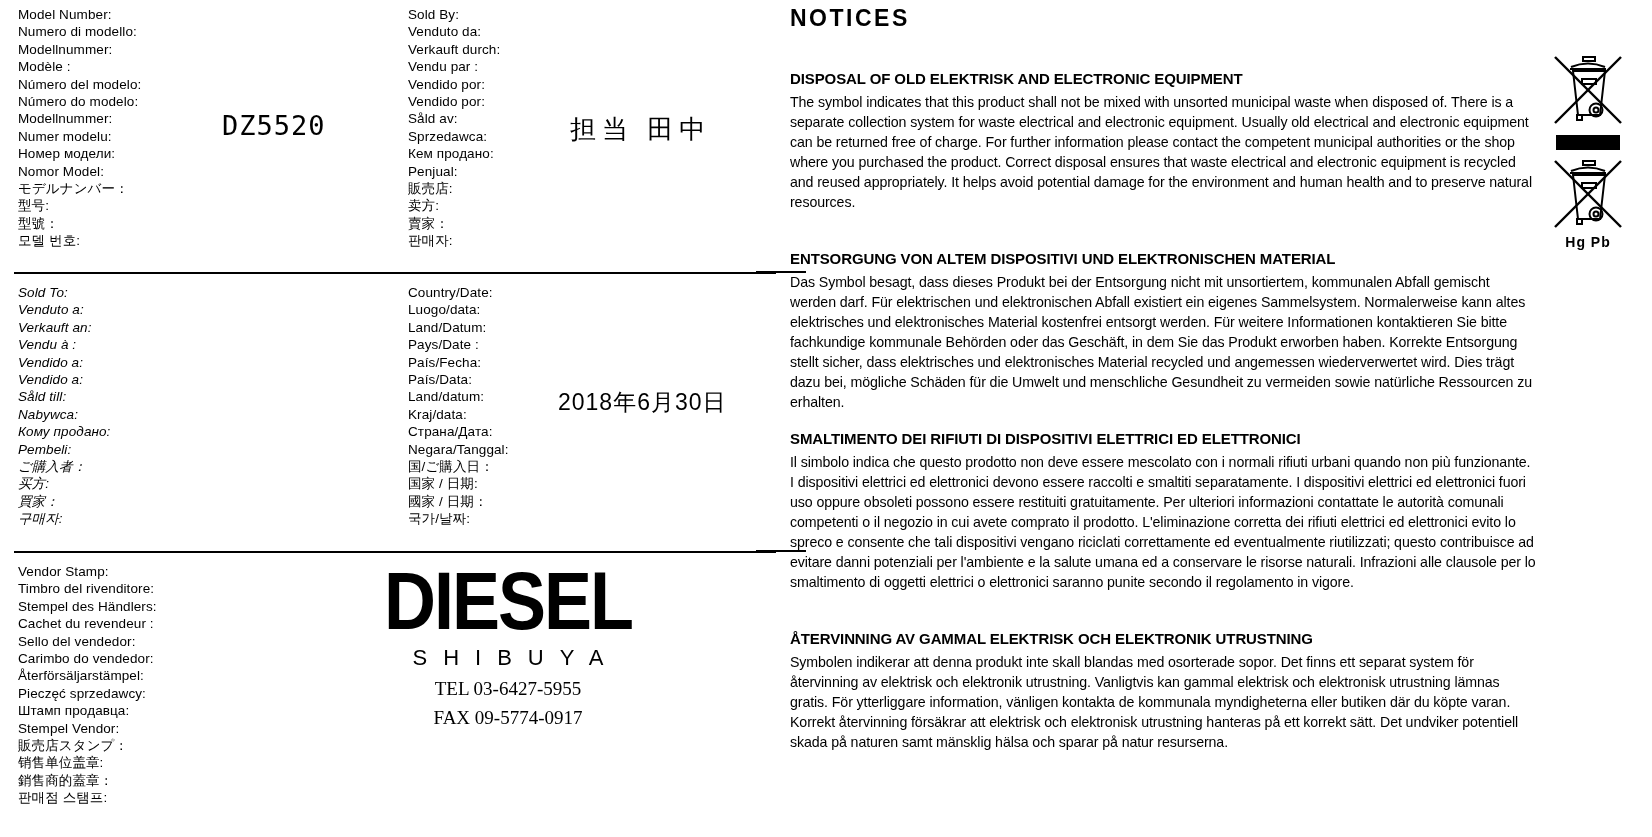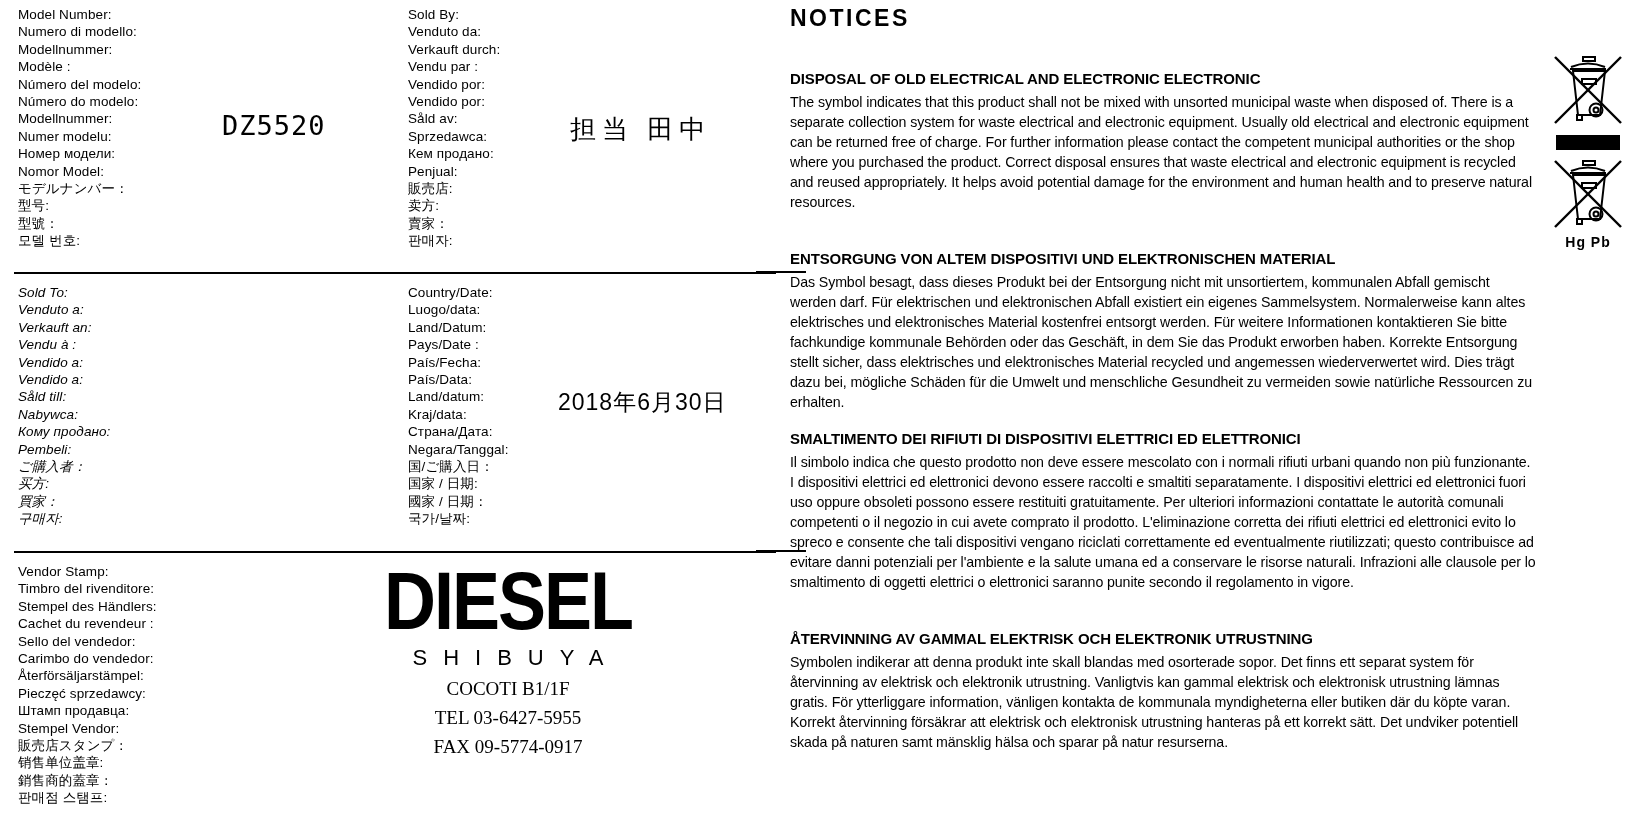--- a/index.html
+++ b/index.html
@@ -127,31 +127,30 @@
 Штамп продавца:
 Stempel Vendor:
 販売店スタンプ：
 销售单位盖章:
 銷售商的蓋章：
 판매점 스탬프:</div>
 
 <div class="abs stamp" style="left:328px;top:563px;">
   <div class="stamp-brand">DIESEL</div>
   <div class="stamp-store">SHIBUYA</div>
-  <div class="stamp-serif stamp-line">COCOTI B1/1F</div>
   <div class="stamp-serif stamp-line">TEL 03-6427-5955</div>
   <div class="stamp-serif stamp-line">FAX 09-5774-0917</div>
 </div>
 
 <div class="abs notices-title" style="left:790px;top:5px;">NOTICES</div>
 
 <div class="abs fold-mark" style="top:271px;"></div>
 <div class="abs fold-mark" style="top:550px;"></div>
 
-<div class="abs section-heading" style="left:790px;top:70px;">DISPOSAL OF OLD ELECTRICAL AND ELECTRONIC ELECTRONIC</div>
+<div class="abs section-heading" style="left:790px;top:70px;">DISPOSAL OF OLD ELEKTRISK AND ELECTRONIC EQUIPMENT</div>
 <div class="abs section-body" style="left:790px;top:92px;">The symbol indicates that this product shall not be mixed with unsorted municipal waste when disposed of. There is a separate collection system for waste electrical and electronic equipment. Usually old electrical and electronic equipment can be returned free of charge. For further information please contact the competent municipal authorities or the shop where you purchased the product. Correct disposal ensures that waste electrical and electronic equipment is recycled and reused appropriately. It helps avoid potential damage for the environment and human health and to preserve natural resources.</div>
 
 <div class="abs section-heading" style="left:790px;top:250px;">ENTSORGUNG VON ALTEM DISPOSITIVI UND ELEKTRONISCHEN MATERIAL</div>
 <div class="abs section-body" style="left:790px;top:272px;">Das Symbol besagt, dass dieses Produkt bei der Entsorgung nicht mit unsortiertem, kommunalen Abfall gemischt werden darf. Für elektrischen und elektronischen Abfall existiert ein eigenes Sammelsystem. Normalerweise kann altes elektrisches und elektronisches Material kostenfrei entsorgt werden. Für weitere Informationen kontaktieren Sie bitte fachkundige kommunale Behörden oder das Geschäft, in dem Sie das Produkt erworben haben. Korrekte Entsorgung stellt sicher, dass elektrisches und elektronisches Material recycled und angemessen wiederverwertet wird. Dies trägt dazu bei, mögliche Schäden für die Umwelt und menschliche Gesundheit zu vermeiden sowie natürliche Ressourcen zu erhalten.</div>
 
 <div class="abs section-heading" style="left:790px;top:430px;">SMALTIMENTO DEI RIFIUTI DI DISPOSITIVI ELETTRICI ED ELETTRONICI</div>
 <div class="abs section-body" style="left:790px;top:452px;">Il simbolo indica che questo prodotto non deve essere mescolato con i normali rifiuti urbani quando non più funzionante. I dispositivi elettrici ed elettronici devono essere raccolti e smaltiti separatamente. I dispositivi elettrici ed elettronici fuori uso oppure obsoleti possono essere restituiti gratuitamente. Per ulteriori informazioni contattate le autorità comunali competenti o il negozio in cui avete comprato il prodotto. L'eliminazione corretta dei rifiuti elettrici ed elettronici evito lo spreco e consente che tali dispositivi vengano riciclati correttamente ed eventualmente riutilizzati; questo contribuisce ad evitare danni potenziali per l'ambiente e la salute umana ed a conservare le risorse naturali. Infrazioni alle clausole per lo smaltimento di oggetti elettrici o elettronici saranno punite secondo il regolamento in vigore.</div>
 
 <div class="abs section-heading" style="left:790px;top:630px;">ÅTERVINNING AV GAMMAL ELEKTRISK OCH ELEKTRONIK UTRUSTNING</div>
 <div class="abs section-body" style="left:790px;top:652px;">Symbolen indikerar att denna produkt inte skall blandas med osorterade sopor. Det finns ett separat system för återvinning av elektrisk och elektronik utrustning. Vanligtvis kan gammal elektrisk och elektronisk utrustning lämnas gratis. För ytterliggare information, vänligen kontakta de kommunala myndigheterna eller butiken där du köpte varan. Korrekt återvinning försäkrar att elektrisk och elektronisk utrustning hanteras på ett korrekt sätt. Det undviker potentiell skada på naturen samt mänsklig hälsa och sparar på natur resurserna.</div>

